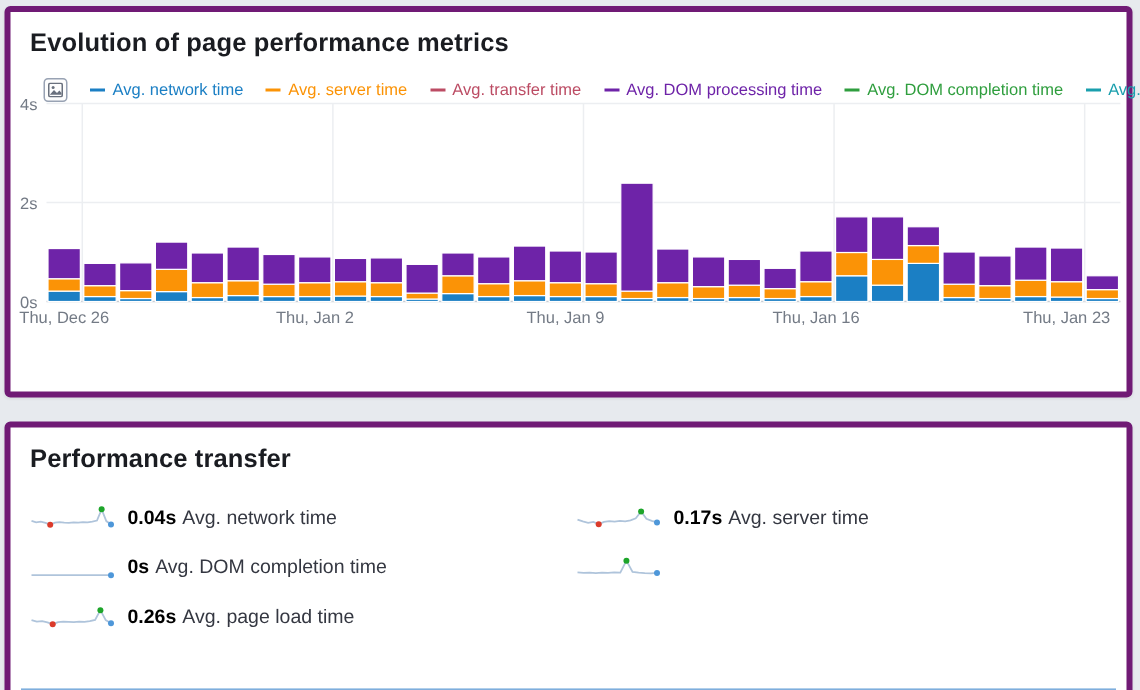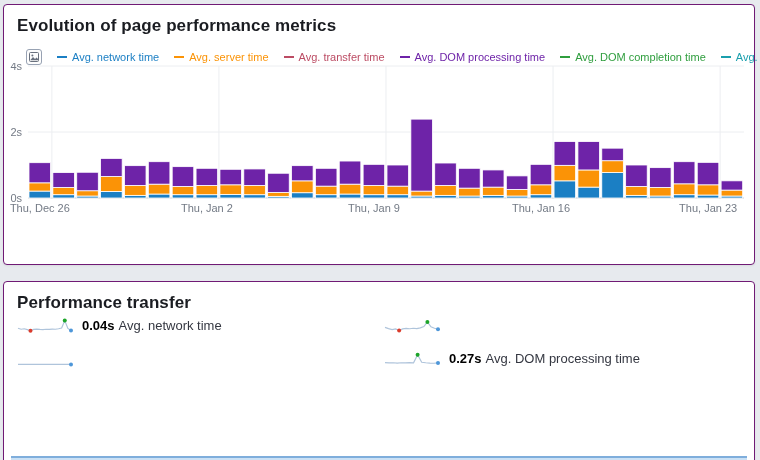--- a/index.html
+++ b/index.html
@@ -4,21 +4,21 @@
 <style>
   html,body{margin:0;padding:0;}
   body{
     width:760px;height:460px;position:relative;overflow:hidden;
     background:#E7EAEE;
     font-family:"Liberation Sans",sans-serif;
     -webkit-font-smoothing:antialiased;
   }
   .card{
     position:absolute;left:3px;width:752px;background:#fff;
-    border:1px solid #701a75;border-radius:4px;
+    border:4px solid #701a75;border-radius:4px;
     box-shadow:0 1px 2px rgba(52,55,65,.08);
     box-sizing:border-box;
   }
   #card-evolution{top:4px;height:261px;}
   #card-overview{top:281px;height:200px;}
   .panel-title{
     margin:0;position:absolute;top:11px;left:13px;
     font-size:17px;font-weight:700;color:#1A1C21;letter-spacing:.1px;
   }
   
@@ -30,21 +30,21 @@
     width:16px;height:16px;box-sizing:border-box;flex:0 0 auto;
     border:1px solid #98A2B3;border-radius:3px;background:#FDFDFD;
     display:flex;align-items:center;justify-content:center;padding:0;cursor:pointer;
   }
   .legend-item{display:flex;align-items:center;gap:5px;font-size:11px;cursor:pointer;}
   .legend-dash{width:10px;height:2px;flex:0 0 auto;}
   
   #evo-chart{position:absolute;top:58px;left:0;}
   
   .metrics{
-    position:absolute;top:32px;left:13px;right:13px;
+    position:absolute;top:48px;left:13px;right:13px;
     display:grid;grid-template-columns:1fr 1fr;column-gap:10px;
   }
   .metric-col{display:flex;flex-direction:column;gap:11px;}
   .metric{display:flex;align-items:center;gap:9px;height:22px;}
   .metric svg{flex:0 0 auto;}
   .metric-text{font-size:13px;color:#343741;}
   .metric-value{font-weight:700;color:#000;margin-right:4px;}
   .bottom-divider{
     position:absolute;left:7px;right:7px;top:174px;height:5px;
     border-top:2px solid #7FAEDC;background:#CBE1F5;
@@ -213,36 +213,46 @@
             <circle cx="47.76470588235294" cy="6.58" r="2" fill="#1DA52A"></circle>
             <circle cx="54" cy="16.61" r="2" fill="#4E97D9"></circle>
           </svg>
           <span class="metric-text"><span class="metric-value">0.04s</span><span>Avg. network time</span></span>
         </div>
         <div class="metric">
           <svg width="56" height="22">
             <polyline points="1,17.46 54,17.46" fill="none" stroke="#AFC4DB" stroke-width="1.2"></polyline>
             <circle cx="54" cy="17.46" r="2" fill="#4E97D9"></circle>
           </svg>
+          <span class="metric-text"><span class="metric-value">0s</span><span>Avg. DOM completion time</span></span>
+        </div>
+        <div class="metric">
+          <svg width="56" height="22">
+            <polyline points="1,14.4 4.533333333333333,15.42 8.066666666666666,15.08 11.6,15.93 15.133333333333333,17.12 18.666666666666664,15.76 22.2,15.42 25.733333333333334,15.59 29.266666666666666,15.76 32.8,15.42 36.33333333333333,15.59 39.86666666666667,15.08 43.4,14.23 46.93333333333333,7.77 50.46666666666667,14.4 54,16.44" fill="none" stroke="#AFC4DB" stroke-width="1.2"></polyline>
+            <circle cx="15.133333333333333" cy="17.12" r="2" fill="#DB3B2B"></circle>
+            <circle cx="46.93333333333333" cy="7.77" r="2" fill="#1DA52A"></circle>
+            <circle cx="54" cy="16.44" r="2" fill="#4E97D9"></circle>
+          </svg>
+          <span class="metric-text"><span class="metric-value">0.26s</span><span>Avg. page load time</span></span>
         </div>
       </div>
     <div class="metric-col" id="col-right">
         <div class="metric">
           <svg width="56" height="22">
             <polyline points="1,13.379999999999999 4.533333333333333,14.57 8.066666666666666,15.59 11.6,14.91 15.133333333333333,16.44 18.666666666666664,14.91 22.2,14.4 25.733333333333334,14.74 29.266666666666666,14.23 32.8,14.57 36.33333333333333,13.89 39.86666666666667,12.530000000000001 43.4,7.940000000000001 46.93333333333333,12.870000000000001 50.46666666666667,14.23 54,15.25" fill="none" stroke="#AFC4DB" stroke-width="1.2"></polyline>
             <circle cx="15.133333333333333" cy="16.44" r="2" fill="#DB3B2B"></circle>
             <circle cx="43.4" cy="7.940000000000001" r="2" fill="#1DA52A"></circle>
             <circle cx="54" cy="15.25" r="2" fill="#4E97D9"></circle>
           </svg>
+          <span class="metric-text"><span class="metric-value">0.17s</span><span>Avg. server time</span></span>
         </div>
         <div class="metric">
           <svg width="56" height="22">
             <polyline points="1,15.59 5.076923076923077,15.93 9.153846153846153,15.76 13.23076923076923,16.1 17.307692307692307,15.76 21.384615384615383,15.93 25.46153846153846,15.59 29.538461538461537,15.76 33.61538461538461,7.77 37.69230769230769,15.25 41.76923076923077,15.76 45.84615384615384,16.1 49.92307692307692,16.27 54,15.93" fill="none" stroke="#AFC4DB" stroke-width="1.2"></polyline>
             <circle cx="33.61538461538461" cy="7.77" r="2" fill="#1DA52A"></circle>
             <circle cx="54" cy="15.93" r="2" fill="#4E97D9"></circle>
           </svg>
-          <span class="metric-text"><span class="metric-value">0.27s</span><span>Avg. DOM processing time</span></span>
         </div>
       </div>
   </div>
 
   <div class="bottom-divider"></div>
 </div>
 
 </body></html>

